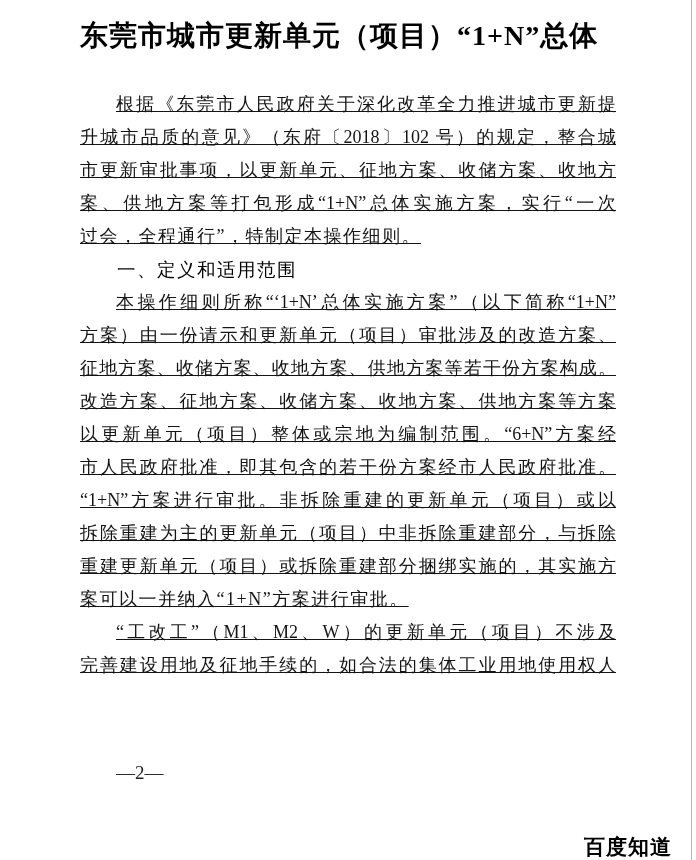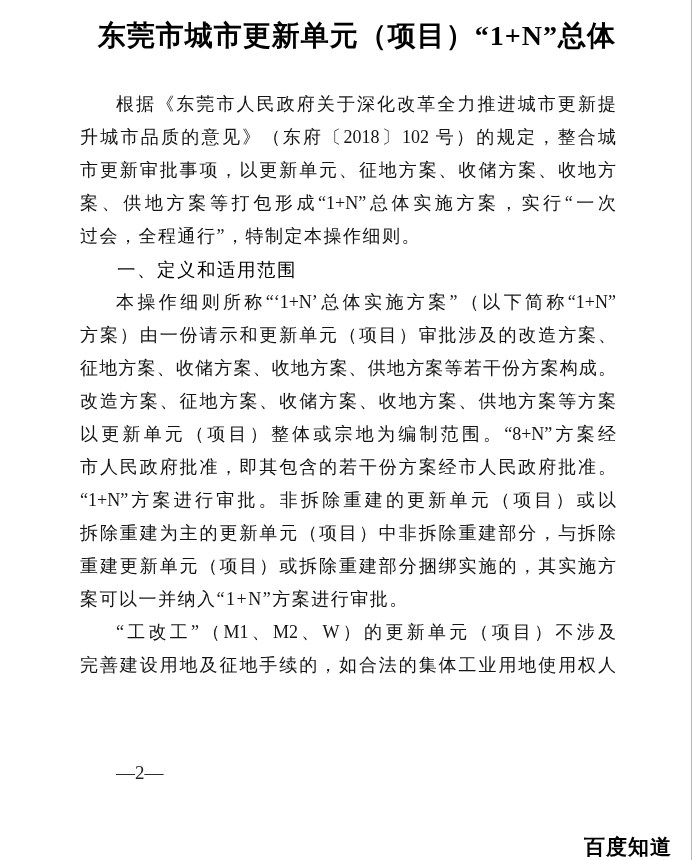--- a/index.html
+++ b/index.html
@@ -20,39 +20,40 @@
     position: absolute;
     top: 0;
     left: 691px;
     width: 1px;
     height: 860px;
     background: #b7b7b7;
   }
   .doc-title {
     padding-top: 15px;
     margin: 0 80px 32px 80px;
-    text-align: right;
+    text-align: left;
     font-weight: bold;
     font-size: 28px;
     line-height: 41px;
     letter-spacing: 1px;
     color: #000000;
   }
   .doc-body {
     margin: 0 80px;
     width: 536px;
     font-size: 18px;
     line-height: 33px;
   }
   .doc-line {
     height: 33px;
     text-align: justify;
     text-align-last: justify;
     overflow: hidden;
     white-space: nowrap;
+    text-decoration: underline;
   }
   .doc-line.first {
     text-indent: 2em;
   }
   .doc-line.end {
     text-align-last: left;
     letter-spacing: 1.5px;
   }
   .doc-heading {
     height: 33px;
@@ -102,21 +103,21 @@
         <div class="doc-line end">过会，全程通行”，特制定本操作细则。</div>
       </div>
 
     <div class="doc-heading">一、定义和适用范围</div>
 
     <div class="para">
         <div class="doc-line first">本操作细则所称“‘1+N’总体实施方案”（以下简称“1+N”</div>
         <div class="doc-line">方案）由一份请示和更新单元（项目）审批涉及的改造方案、</div>
         <div class="doc-line">征地方案、收储方案、收地方案、供地方案等若干份方案构成。</div>
         <div class="doc-line">改造方案、征地方案、收储方案、收地方案、供地方案等方案</div>
-        <div class="doc-line">以更新单元（项目）整体或宗地为编制范围。“8+N”方案经</div>
+        <div class="doc-line">以更新单元（项目）整体或宗地为编制范围。“6+N”方案经</div>
         <div class="doc-line">市人民政府批准，即其包含的若干份方案经市人民政府批准。</div>
       </div>
 
     <div class="para">
         <div class="doc-line">“1+N”方案进行审批。非拆除重建的更新单元（项目）或以</div>
         <div class="doc-line">拆除重建为主的更新单元（项目）中非拆除重建部分，与拆除</div>
         <div class="doc-line">重建更新单元（项目）或拆除重建部分捆绑实施的，其实施方</div>
         <div class="doc-line end">案可以一并纳入“1+N”方案进行审批。</div>
       </div>
 

